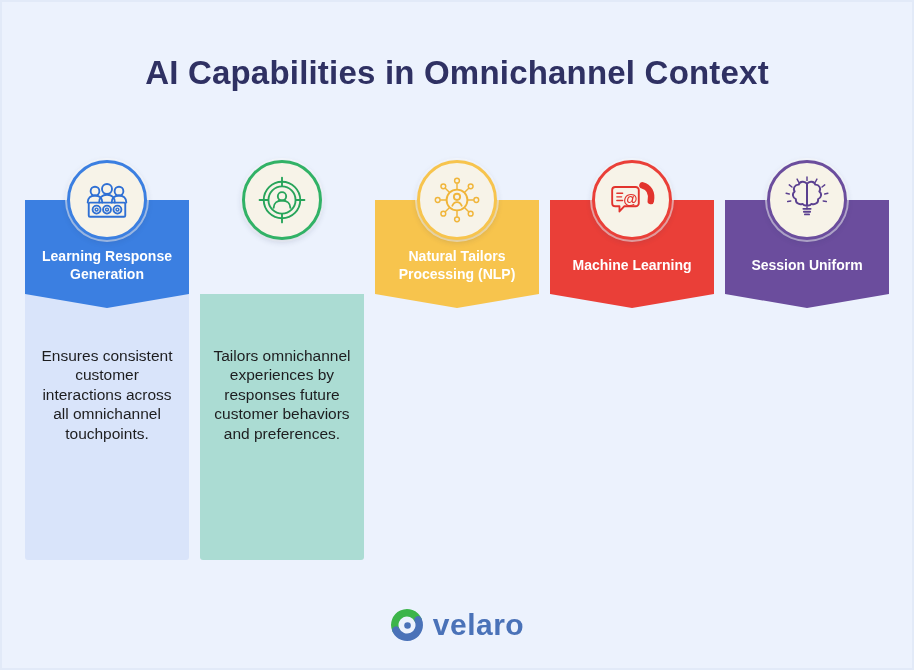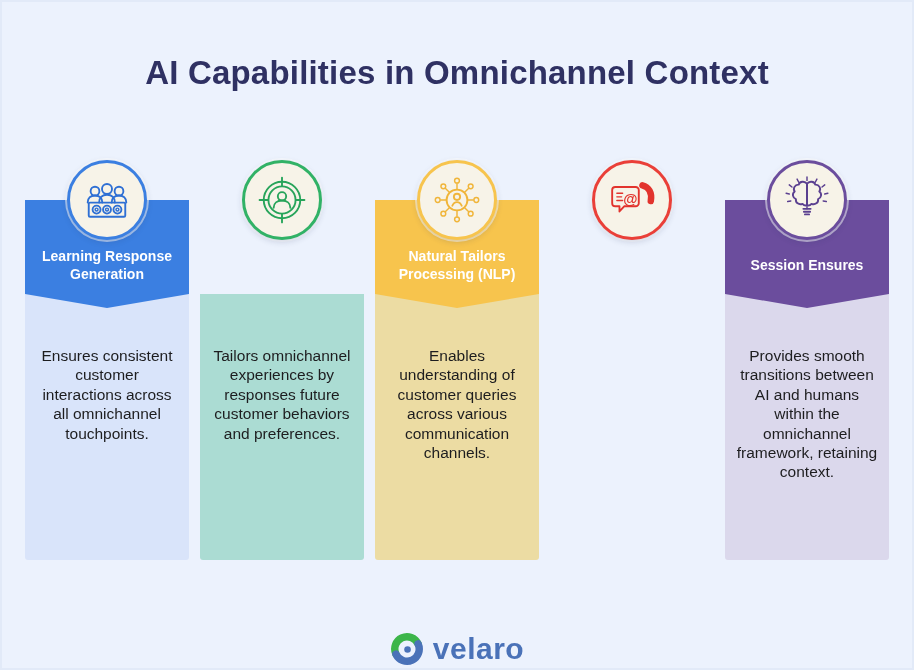--- a/index.html
+++ b/index.html
@@ -41,21 +41,21 @@
     padding:52px 9px 16px;text-align:center;
     font-size:15.5px;line-height:1.25;color:#1d1d1f;
     border-radius:0 0 3px 3px;
   }
   .icon-svg{width:48px;height:48px;}
   .icon-svg .st{stroke:var(--icon);fill:none;stroke-width:1.8;stroke-linecap:round;stroke-linejoin:round;}
   .icon-svg .thin{stroke:var(--icon);fill:none;stroke-width:1.4;stroke-linecap:round;}
   .icon-svg .fl{fill:var(--icon);stroke:none;}
   .icon-svg text{font-family:"Liberation Sans",sans-serif;font-weight:bold;}
   .footer{
-    position:absolute;top:632px;left:0;width:100%;
+    position:absolute;top:608px;left:0;width:100%;
     display:flex;align-items:flex-start;justify-content:center;gap:9px;
   }
   .brand-text{
     font-size:30px;font-weight:bold;color:#4a72b8;letter-spacing:0.5px;
   }
 </style>
 </head>
 <body>
 
 <div class="page" style="background: rgb(236, 242, 253);">
@@ -119,51 +119,48 @@
           <circle class="thin" cx="23" cy="41.5" r="2.3"></circle>
           <circle class="thin" cx="36.1" cy="9.9" r="2.3"></circle>
           <circle class="thin" cx="9.9" cy="9.9" r="2.3"></circle>
           <circle class="thin" cx="9.9" cy="36.1" r="2.3"></circle>
           <circle class="thin" cx="36.1" cy="36.1" r="2.3"></circle>
         </svg>
       </div>
       <div class="card-header">
         <span>Natural Tailors Processing (NLP)</span>
       </div>
-      <div class="card-body">
-        <span>Enables understanding of customer queries across various communication channels.</span>
-      </div>
     </div>
 
     <div class="card" style="--header: #ea3f38; --body: #f4b5a7; --icon: #e2332d;">
       <div class="icon-circle">
         <svg class="icon-svg" viewBox="0 0 46 46">
           <path class="st" d="M7,10.5 h19.5 a3,3 0 0 1 3,3 v12.5 a3,3 0 0 1 -3,3 h-11 l-4.5,5 v-5 h-4 a3,3 0 0 1 -3,-3 v-12.5 a3,3 0 0 1 3,-3 z"></path>
           <path class="thin" d="M8.5,16.5 h5.5 M8.5,20 h4.5 M8.5,23.5 h5.5"></path>
           <text class="fl" x="21.5" y="26.5" font-size="14" text-anchor="middle">@</text>
           <path d="M33,9 C 39,10.5 42.5,16 41,24" stroke="var(--icon)" stroke-width="6.2" fill="none" stroke-linecap="round"></path>
         </svg>
+      </div>
+      <div class="card-header">
+        <span>Machine Learning</span>
       </div>
     </div>
 
     <div class="card" style="--header: #6b4d9d; --body: #dbd8ec; --icon: #5b4090;">
       <div class="icon-circle">
         <svg class="icon-svg" viewBox="0 0 46 46">
           <path class="st" d="M23,7.5 c-2,-3 -7,-2.5 -8,0.8 c-3.6,-0.3 -5.8,3.8 -3.8,6.5 c-2.8,2 -2,6.3 1.2,7.3 c-0.6,3.4 2.8,6 6.3,4.6 c1.2,1.4 2.8,1.8 4.3,1.3 z"></path>
           <path class="st" d="M23,7.5 c2,-3 7,-2.5 8,0.8 c3.6,-0.3 5.8,3.8 3.8,6.5 c2.8,2 2,6.3 -1.2,7.3 c0.6,3.4 -2.8,6 -6.3,4.6 c-1.2,1.4 -2.8,1.8 -4.3,1.3 z"></path>
           <path class="thin" d="M23,7.5 V28.3 M23,28.3 v3.2"></path>
           <path class="st" d="M19.5,31.5 h7 M20,34.2 h6 M21,36.8 h4"></path>
           <path class="thin" d="M23,1 v3.2 M13.5,3 l1.6,3 M32.5,3 l-1.6,3 M6,8.5 l2.6,2 M40,8.5 l-2.6,2 M3,16.5 l3,0.8 M43,16.5 l-3,0.8 M4.5,24.5 l3,-0.6 M41.5,24.5 l-3,-0.6"></path>
         </svg>
       </div>
       <div class="card-header">
-        <span>Session Ensures</span>
-      </div>
-      <div class="card-body">
-        <span>Provides smooth transitions between AI and humans within the omnichannel framework, retaining context.</span>
+        <span>Session Uniform</span>
       </div>
     </div>
 
   </div>
 
   <div class="footer">
     <svg width="34" height="34" viewBox="0 0 32 32">
       <g transform="rotate(-25 16 16)">
         <path id="logo-green-arc" d="M4.5,16 A11.5,11.5 0 0 1 27.5,16" fill="none" stroke-width="7" stroke-linecap="round" stroke="#3cb54a"></path>
         <path id="logo-blue-arc" d="M27.5,16 A11.5,11.5 0 0 1 4.5,16" fill="none" stroke-width="7" stroke-linecap="round" stroke="#4a72b8"></path>

